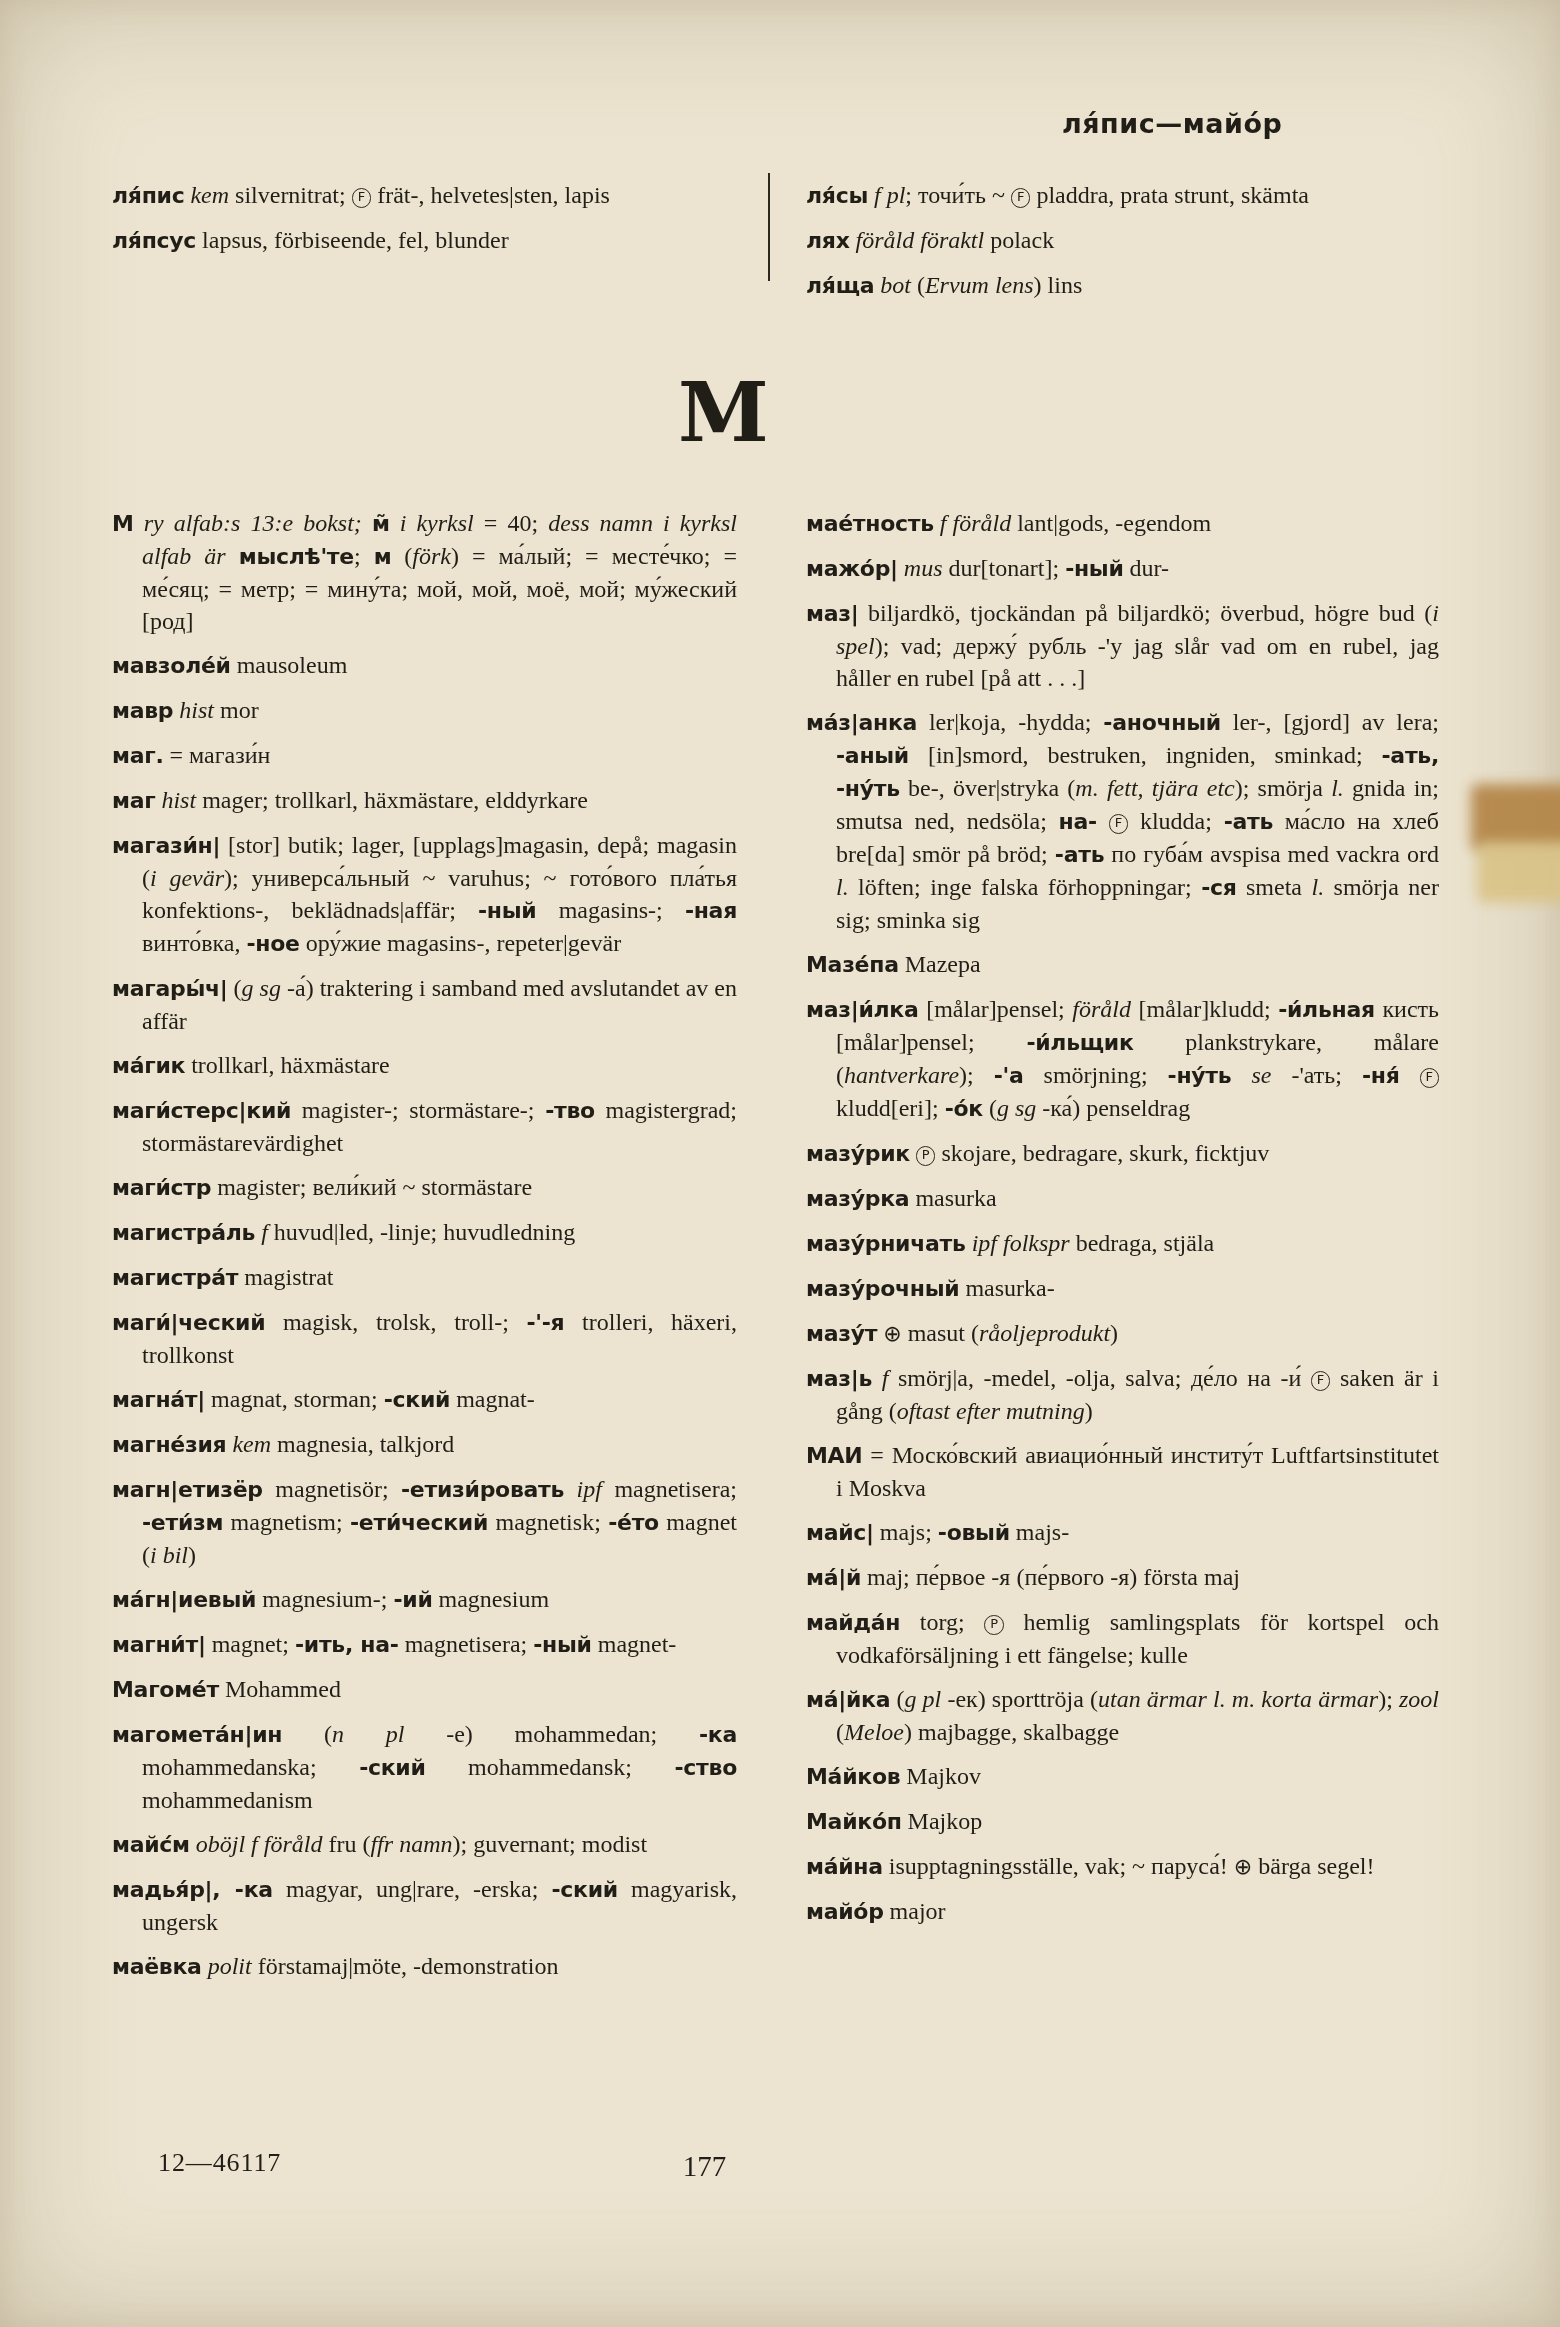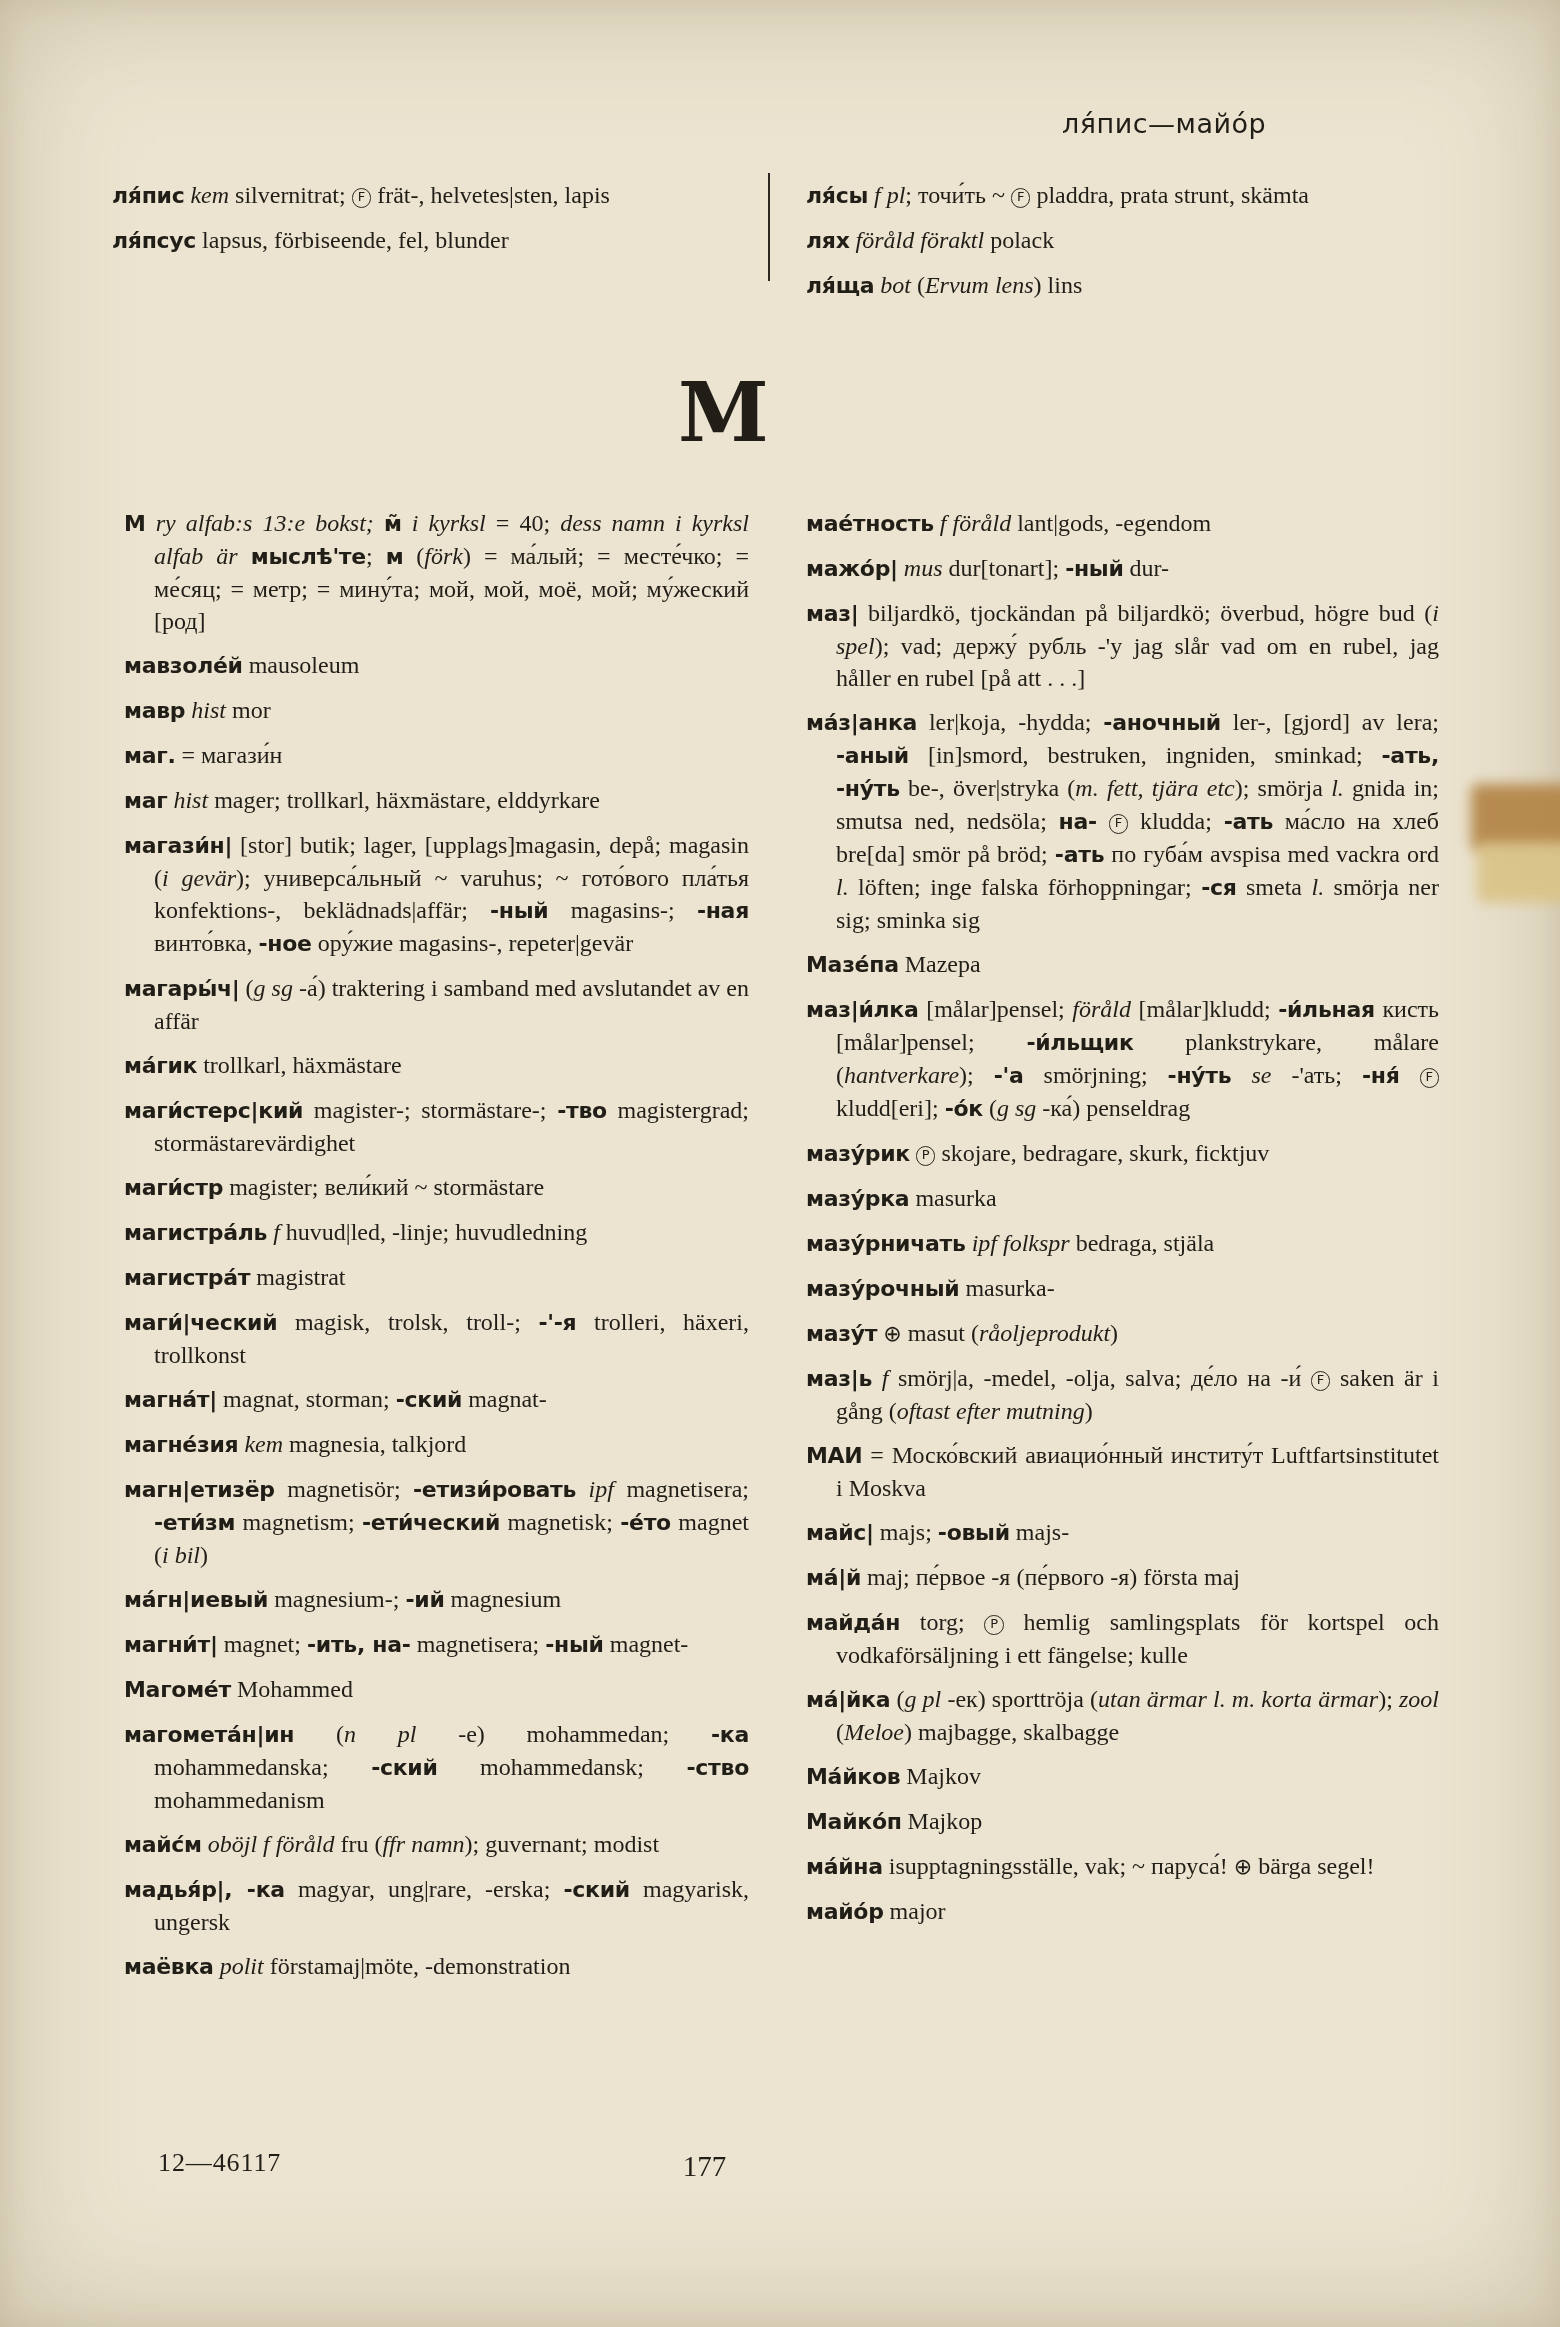--- a/index.html
+++ b/index.html
@@ -17,36 +17,36 @@
     position:absolute;right:-13px;top:784px;width:102px;height:67px;
     background:#b28344;filter:blur(6.5px);opacity:.9;border-radius:7.4px;
   }
   .stain-light{
     position:absolute;right:-13px;top:842px;width:96px;height:61px;
     background:#d9c386;filter:blur(6.5px);opacity:.9;border-radius:7.4px;
   }
   .header-title{
     position:absolute;left:1062px;top:108px;
     font-family:"DejaVu Sans","Liberation Sans",sans-serif;
-    font-weight:400;font-size:27px;letter-spacing:0.5px;
+    font-weight:700;font-size:27px;letter-spacing:0.5px;
   }
   .column{position:absolute;}
   .top-left{left:100px;top:167px;width:649px;}
   .top-right{left:794px;top:167px;width:655px;}
   .col-divider{
     position:absolute;left:768px;top:173px;width:1.9px;height:108px;
     background:#2c2820;
   }
   .section-letter{
     position:absolute;left:0px;top:371px;width:1447px;
     text-align:center;
     font-family:"DejaVu Serif","Liberation Serif",serif;
     font-weight:700;font-size:82px;line-height:83px;
   }
-  .main-left{left:112px;top:495px;width:649px;}
+  .main-left{left:100px;top:495px;width:649px;}
   .main-right{left:794px;top:495px;width:657px;}
   .entry{
     margin:12px;font-size:24px;line-height:32px;
     text-align:justify;hyphens:none;
     padding-left:30px;text-indent:-30px;
   }
   .run-b{
     font-family:"DejaVu Sans","Liberation Sans",sans-serif;
     font-weight:700;font-size:22px;letter-spacing:-0.3px;
   }

